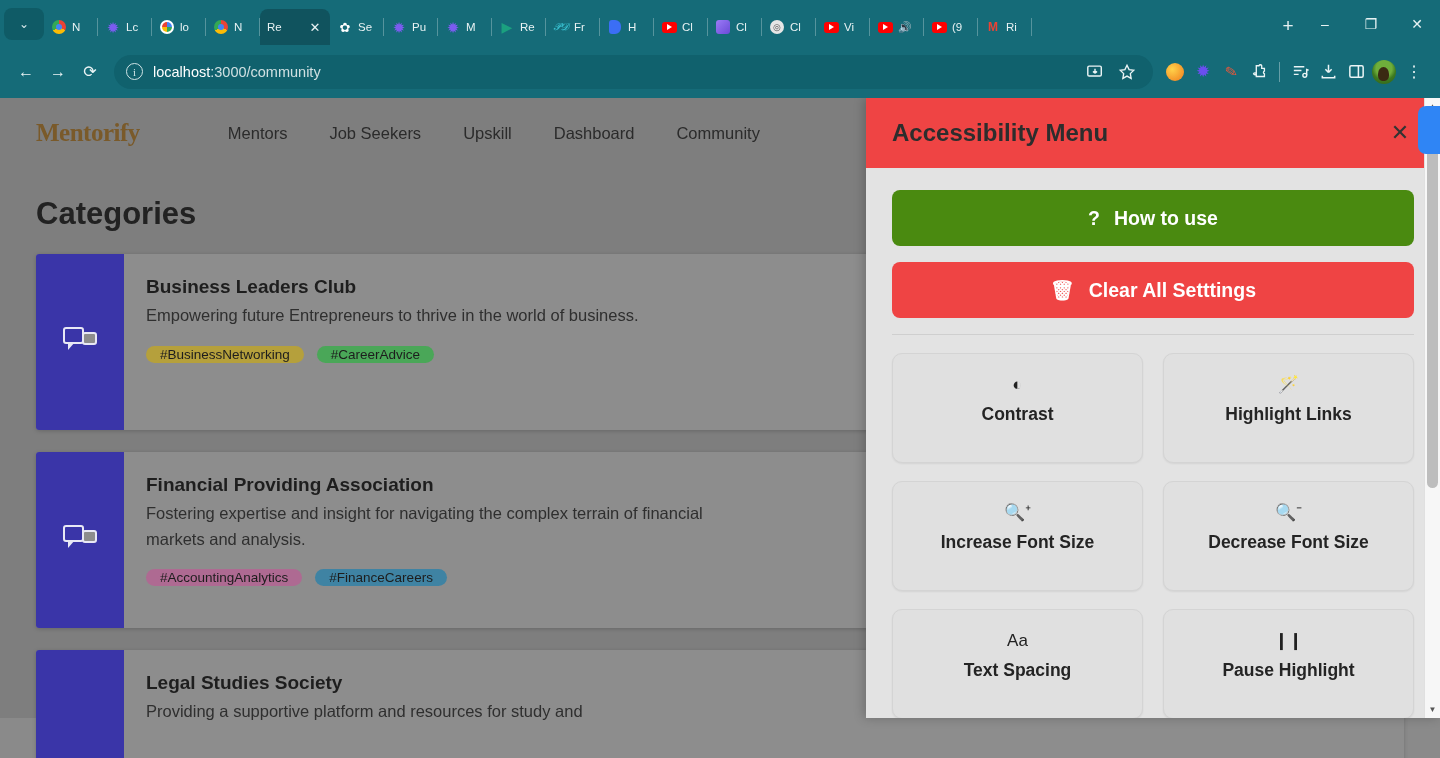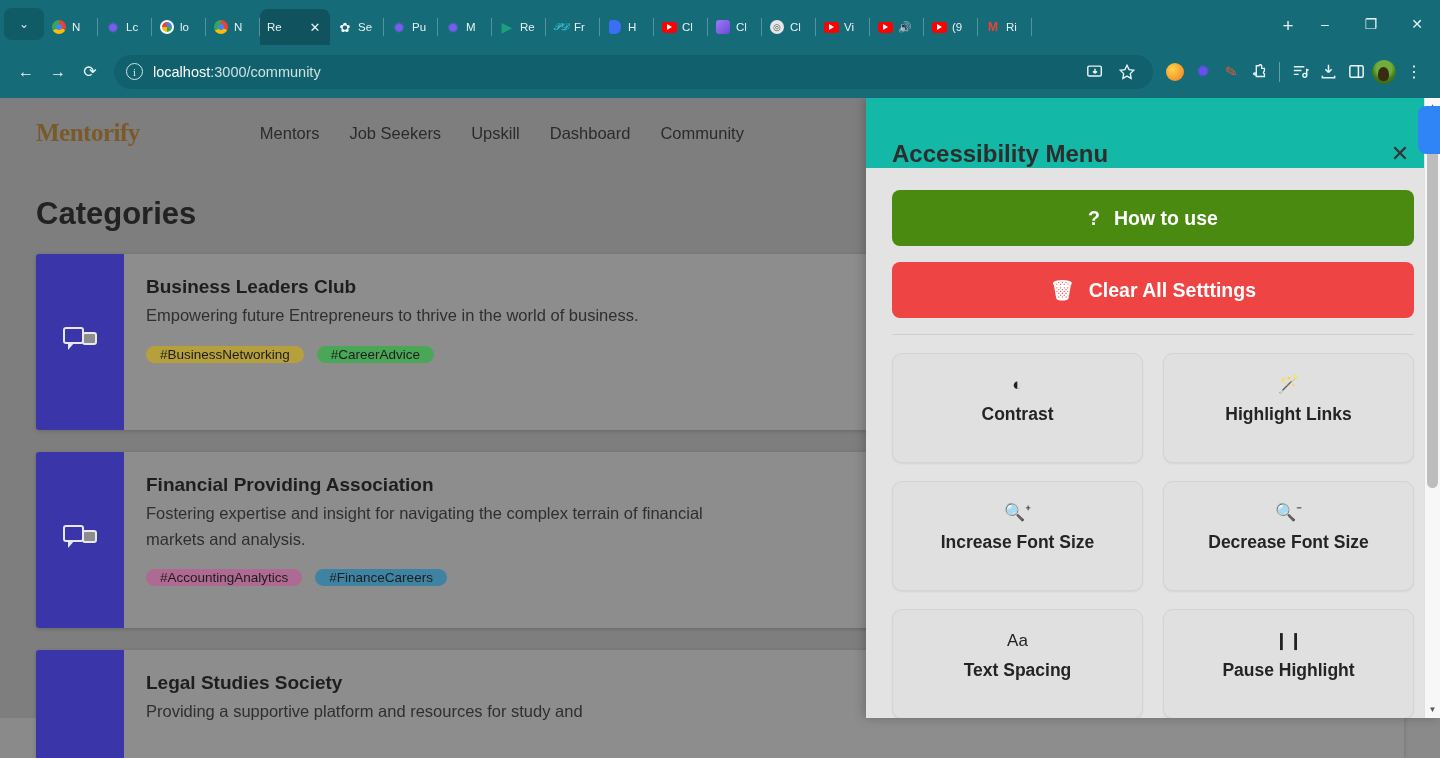--- a/index.html
+++ b/index.html
@@ -127,21 +127,21 @@
     border:1.5px solid #eef6f7;border-bottom:none;border-radius:2px 2px 0 0;}
 
   
   .viewport { position: relative; width: 1440px; height: 736px; overflow: hidden; background:#8a8a8a; }
 
   .site-header {
     height: 70px; background: #7e7e7e; display: flex; align-items: center;
     padding: 0 36px; position: relative;
   }
   .brand { font-size: 25px; font-weight: bold; color: #7a5a2a; font-family:"Liberation Serif", serif; letter-spacing:-0.5px;}
-  .nav { display: flex; align-items: flex-end; gap: 30px; margin-left: 120px; }
+  .nav { display: flex; align-items: flex-end; gap: 42px; margin-left: 88px; }
   .nav a { color: #2b2b2b; font-size: 16.5px; text-decoration: none; white-space: nowrap; }
 
   .page-body { background: #7e7e7e; padding: 0 36px; height: 550px; }
   .section-title { font-size: 31px; font-weight: bold; color: #222; padding: 28px 0 22px; }
 
   .card {
     display: flex; background: #8d8d8d; border-radius: 3px; margin-bottom: 22px;
     box-shadow: 0 1px 4px rgba(0,0,0,0.18); overflow: hidden; min-height: 176px;
   }
   .card-icon {
@@ -172,21 +172,21 @@
   .stat-num { font-size: 20px; font-weight: bold; color: #1d1d1d; }
   .stat-lbl { font-size: 15px; color: #2a2a2a; letter-spacing: 0.3px; }
 
   
   .a11y-panel {
     position: absolute; top: 0; right: 0; width: 574px; height: 620px;
     background: #e3e3e3; display: flex; flex-direction: column;
     box-shadow: -2px 0 10px rgba(0,0,0,0.22); z-index: 20;
   }
   .a11y-head {
-    background: #14b8a6; height: 70px; display: flex; align-items: flex-end;
+    background: #ef4444; height: 70px; display: flex; align-items: center;
     padding: 0 26px; flex: 0 0 70px;
   }
   .a11y-title { font-size: 24px; font-weight: bold; color: #2d2d2d; }
   .a11y-close { margin-left: auto; color: #333; font-size: 22px; width: 28px; height:28px;
     display:flex;align-items:center;justify-content:center; font-weight: 300;}
   .a11y-scroll {
     flex: 1 1 auto; padding: 22px 26px 0 26px; overflow: hidden; position: relative;
   }
   .btn-big {
     width: 100%; height: 56px; border-radius: 8px; border: none;

